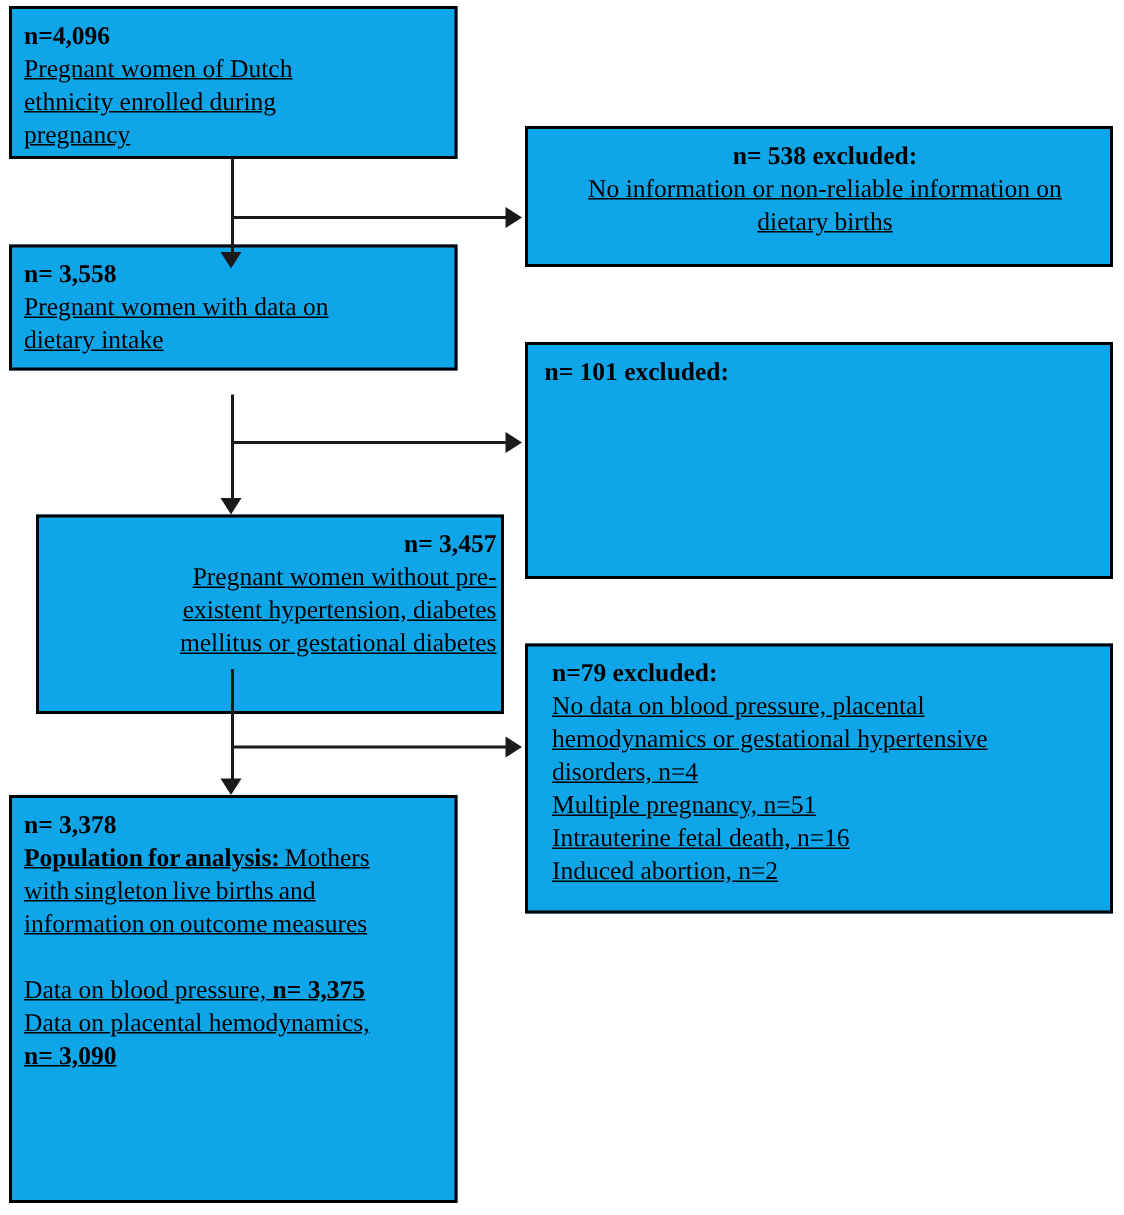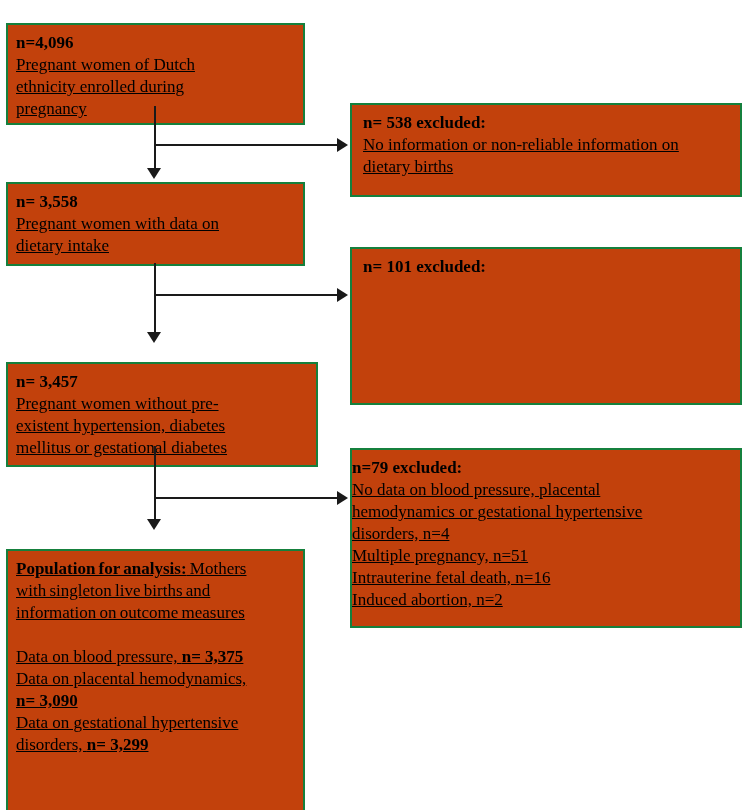--- a/index.html
+++ b/index.html
@@ -1,39 +1,39 @@
 <!DOCTYPE html>
 <html><head>
 <meta charset="utf-8">
 <style>
   html,body{margin:0;padding:0;background:#ffffff;}
   body{width:749px;height:810px;font-family:"Liberation Serif", serif;color:#000;}
   .canvas{position:relative;width:749px;height:810px;background:#fff;overflow:hidden;}
-  .box{position:absolute;border:2px solid #15803d;background:#c2410c;box-sizing:border-box;
-       font-size:17px;line-height:22px;padding:7px 3px 6px 8px;margin-top:19px;}
+  .box{position:absolute;border:2px solid #000000;background:#0ea5e9;box-sizing:border-box;
+       font-size:17px;line-height:22px;padding:7px 3px 6px 8px;}
   .n{font-weight:bold;}
   .txt{white-space:pre-line;text-decoration:underline;}
   .bold{font-weight:bold;}
   .tight{word-spacing:-1px;}
   .spacer{height:22px;}
   .vline{position:absolute;width:2px;background:#1a1a1a;}
   .hline{position:absolute;height:2px;background:#1a1a1a;}
   .arrow-down{position:absolute;width:0;height:0;
     border-left:7px solid transparent;border-right:7px solid transparent;border-top:11px solid #1a1a1a;}
   .arrow-right{position:absolute;width:0;height:0;
     border-top:7px solid transparent;border-bottom:7px solid transparent;border-left:11px solid #1a1a1a;}
   
   #box-enrolled{left:6px;top:4px;width:299px;height:102px;}
   #box-dietary{left:6px;top:163px;width:299px;height:84px;}
-  #box-nopre{left:6px;top:343px;width:312px;height:105px;}
+  #box-nopre{left:24px;top:343px;width:312px;height:133px;text-align:right;}
   #box-analysis{left:6px;top:530px;width:299px;height:272px;}
   
-  #excl-1{left:350px;top:84px;width:392px;height:94px;padding-left:11px;}
+  #excl-1{left:350px;top:84px;width:392px;height:94px;padding-left:11px;text-align:center;}
   #excl-2{left:350px;top:228px;width:392px;height:158px;padding-left:11px;}
-  #excl-3{left:350px;top:429px;width:392px;height:180px;padding-left:0;}
+  #excl-3{left:350px;top:429px;width:392px;height:180px;padding-left:16px;}
   
   #vline-1{left:154px;top:106px;height:64px;}
   #ahead-down-1{left:147px;top:168px;}
   #hline-1{left:155px;top:144px;width:183px;}
   #ahead-right-1{left:337px;top:138px;}
   #vline-2{left:154px;top:263px;height:70px;}
   #ahead-down-2{left:147px;top:332px;}
   #hline-2{left:155px;top:294px;width:183px;}
   #ahead-right-2{left:337px;top:288px;}
   #vline-3{left:154px;top:446px;height:74px;}
@@ -60,29 +60,28 @@
   </div>
 
   <div class="box" id="box-nopre">
     <div class="n">n= 3,457</div>
     <div class="txt">Pregnant women without pre-
 existent hypertension, diabetes
 mellitus or gestational diabetes</div>
   </div>
 
   <div class="box" id="box-analysis">
+    <div class="n">n= 3,378</div>
     <div class="txt tight"><span class="bold">Population for analysis:</span><span> Mothers
 with singleton live births and
 information on outcome measures</span></div>
     <div class="spacer"></div>
     <div class="txt"><span>Data on blood pressure, </span><span class="bold">n= 3,375</span></div>
     <div class="txt"><span>Data on placental hemodynamics,
 </span><span class="bold">n= 3,090</span></div>
-    <div class="txt"><span>Data on gestational hypertensive
-disorders, </span><span class="bold">n= 3,299</span></div>
   </div>
 
   <div class="box" id="excl-1">
     <div class="n">n= 538 excluded:</div>
     <div class="txt">No information or non-reliable information on
 dietary births</div>
   </div>
 
   <div class="box" id="excl-2">
     <div class="n">n= 101 excluded:</div>

